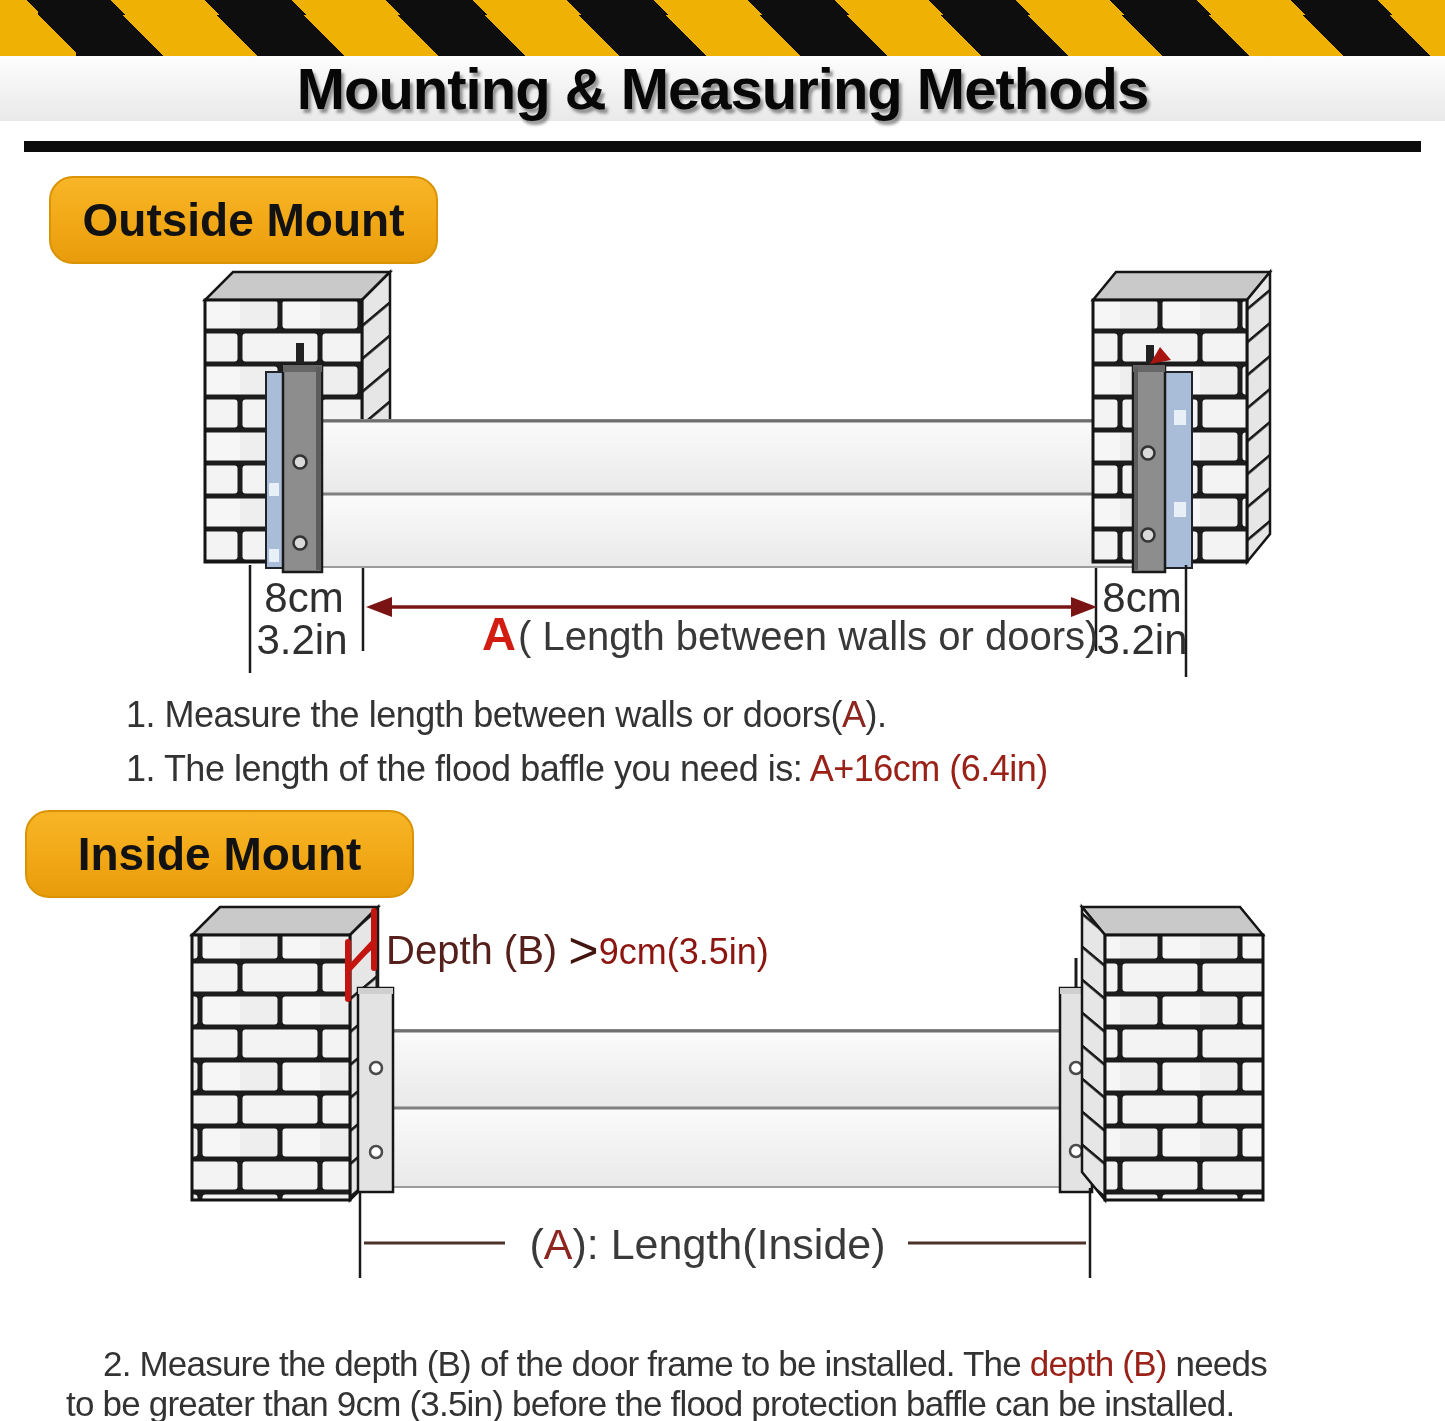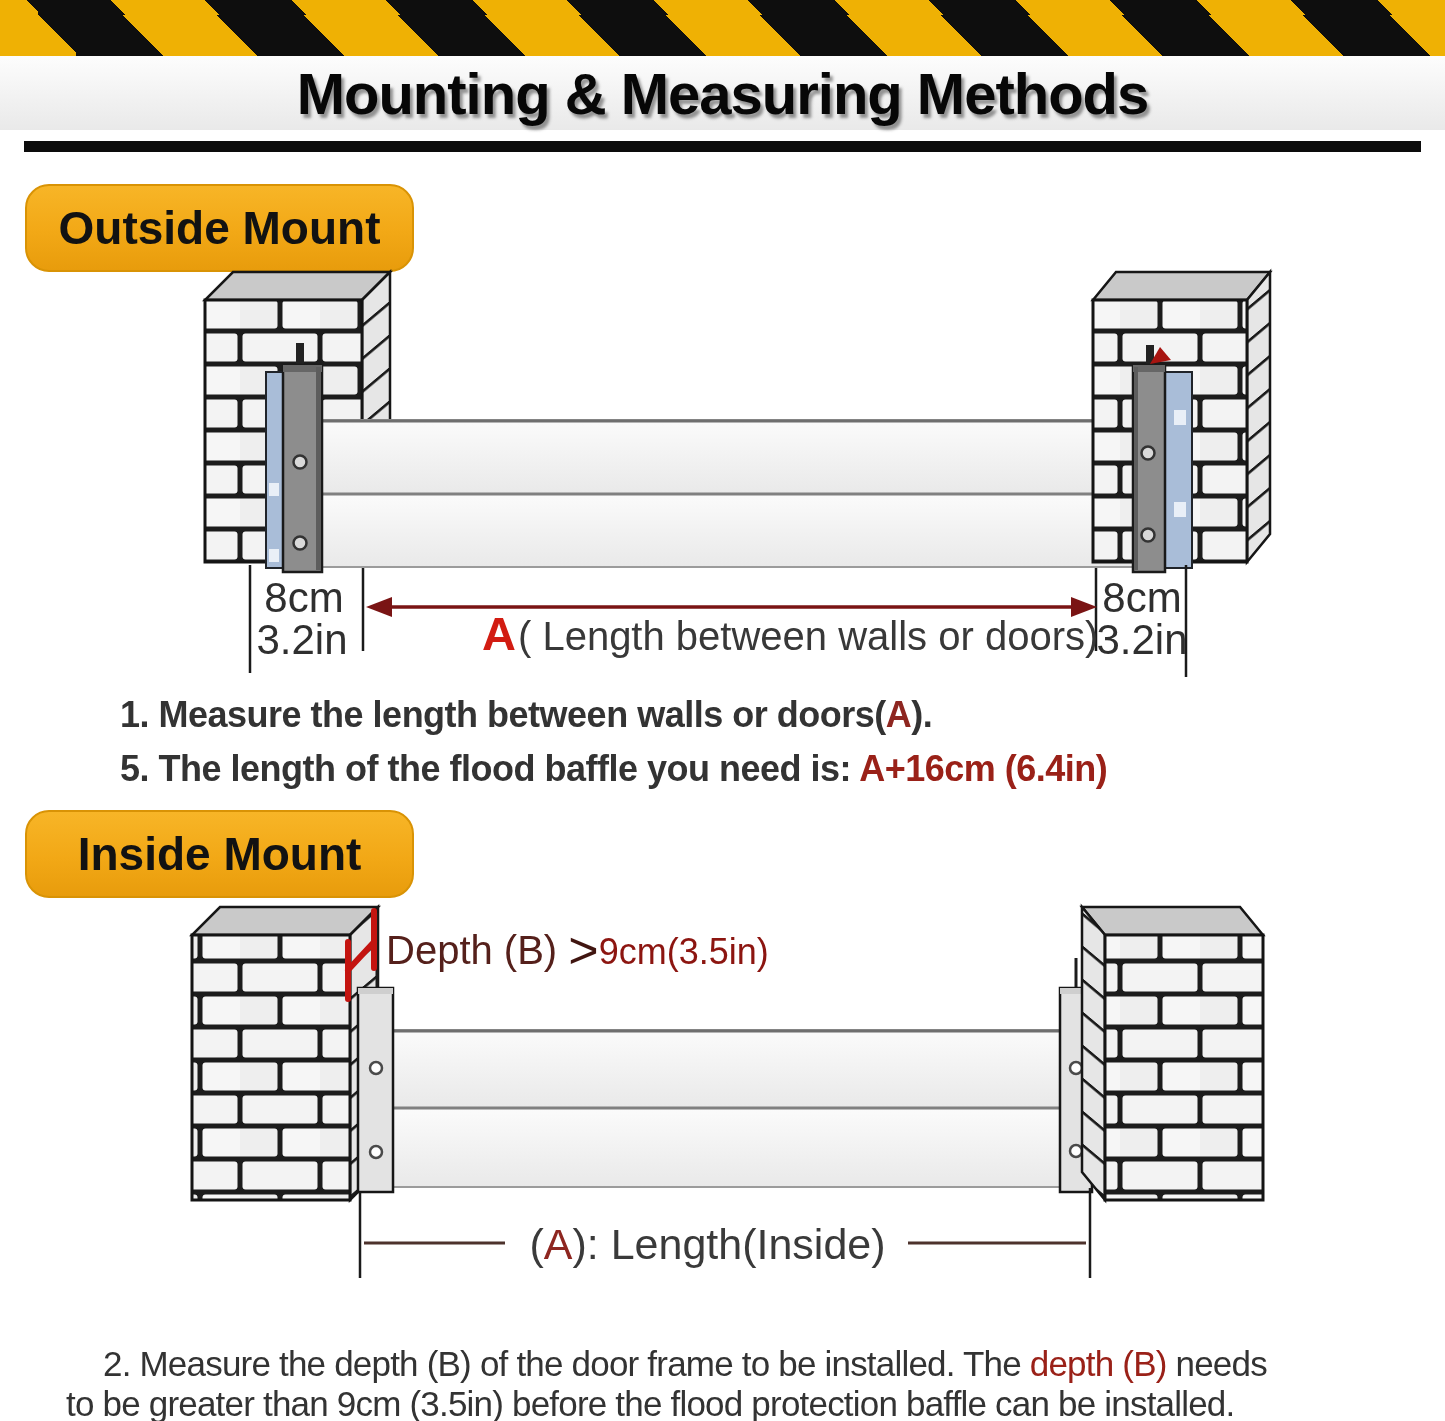--- a/index.html
+++ b/index.html
@@ -6,51 +6,51 @@
   .page{position:relative;width:1445px;height:1421px;background:#fff;overflow:hidden;
         font-family:"Liberation Sans","DejaVu Sans",sans-serif;}
 
   
   .hz-row{position:absolute;left:0;width:1445px;
     background:repeating-linear-gradient(45deg,
       var(--hazard-black) 0 62px, var(--hazard-yellow) 62px 128px);}
   .hz-top{top:0;height:15px;background-position:38px 0;}
   .hz-main{top:15px;height:41px;background-position:76px 0;}
 
-  .title-band{position:absolute;left:0;top:56px;width:1445px;height:74px;
+  .title-band{position:absolute;left:0;top:56px;width:1445px;height:65px;
     background:linear-gradient(180deg,#fdfdfd 0%,#f2f2f2 55%,#e9e9e9 100%);
     display:flex;align-items:center;justify-content:center;}
   .page-title{font-size:58px;font-weight:700;color:#070707;letter-spacing:-1px;
     text-shadow:3px 4px 3px rgba(70,70,70,.55);}
   .title-rule{position:absolute;left:24px;top:141px;width:1397px;height:11px;background:#0c0c0c;}
 
   
   .badge{position:absolute;left:25px;width:385px;height:84px;border-radius:24px;
     background:linear-gradient(180deg,#f7b527 0%,var(--badge-yellow) 55%,#e89c0c 100%);
     border:2px solid #d99305;display:flex;align-items:center;justify-content:center;}
   .badge span{font-size:46px;font-weight:600;color:#121212;}
-  .badge-outside{top:184px;}
+  .badge-outside{top:176px;margin-left:24px;}
   .badge-inside{top:810px;}
 
   .diagram{position:absolute;left:0;}
   .d1{top:265px;width:1445px;height:420px;}
   .d2{top:895px;width:1445px;height:395px;}
 
   
   .ovl{position:absolute;color:#2f2f2f;white-space:nowrap;}
   .gap-label{width:104px;text-align:center;font-size:42px;}
   .d1-left-cm{left:252px;top:574px;}
   .d1-left-in{left:250px;top:616px;}
   .d1-right-cm{left:1094px;top:574px;width:96px;}
   .d1-right-in{left:1092px;top:616px;width:100px;}
   .arrow-label{left:482px;top:606px;font-size:40px;color:#383838;}
   .arrow-label .big-a{font-size:47px;font-weight:700;color:var(--accent-red);margin-right:2px;}
 
   .steps{font-size:36px;color:#333;letter-spacing:-.5px;line-height:54px;}
-  .steps-outside{left:120px;top:688px;font-weight:bold;}
+  .steps-outside{left:126px;top:688px;}
   .acc-a{color:#8e2620;}
   .acc-red{color:#9a2118;margin-top:24px;}
 
   .depth-label{left:386px;top:920px;}
   .depth-label .dl-t{font-size:40px;color:#55201b;}
   .depth-label .dl-gt{font-size:52px;color:#401510;vertical-align:-4px;}
   .depth-label .dl-v{font-size:36px;color:#8c1510;}
 
   .length-label{left:505px;top:1220px;width:405px;text-align:center;font-size:43px;color:#3a3a3a;}
 
@@ -159,21 +159,21 @@
   <div class="ovl gap-label d1-left-cm">8cm</div>
   <div class="ovl gap-label d1-left-in">3.2in</div>
   <div class="ovl gap-label d1-right-cm">8cm</div>
   <div class="ovl gap-label d1-right-in">3.2in</div>
   <div class="ovl arrow-label">
     <span class="big-a">A</span><span>( Length between walls or doors)</span>
   </div>
 
   <div class="ovl steps steps-outside">
     <div><span>1. Measure the length between walls or doors(</span><span class="acc-a">A</span><span>).</span></div>
-    <div><span>5. The length of the flood baffle you need is: </span><span class="acc-red">A+16cm (6.4in)</span></div>
+    <div><span>1. The length of the flood baffle you need is: </span><span class="acc-red">A+16cm (6.4in)</span></div>
   </div>
 
   <div class="badge badge-inside">
     <span>Inside Mount</span>
   </div>
 
   <svg class="diagram d2" viewBox="0 0 1445 395">
     <defs>
       <pattern id="brickB" width="80" height="66" patternUnits="userSpaceOnUse">
         <rect width="80" height="66" fill="#1c1c1c"></rect>

